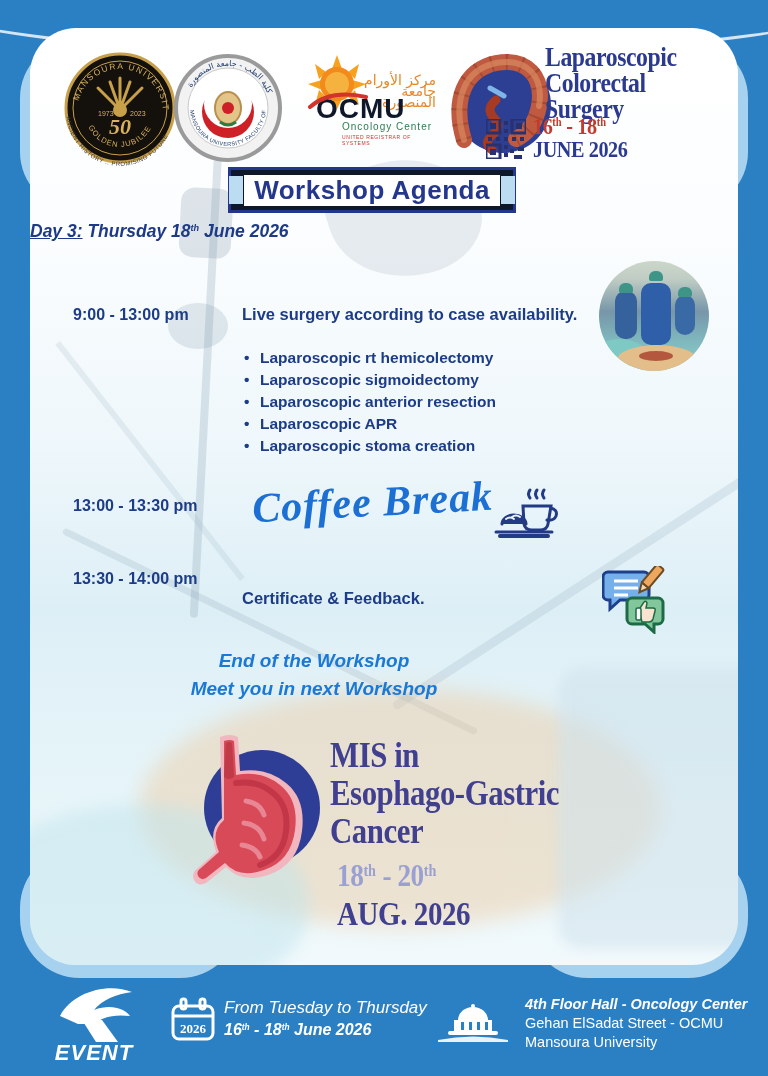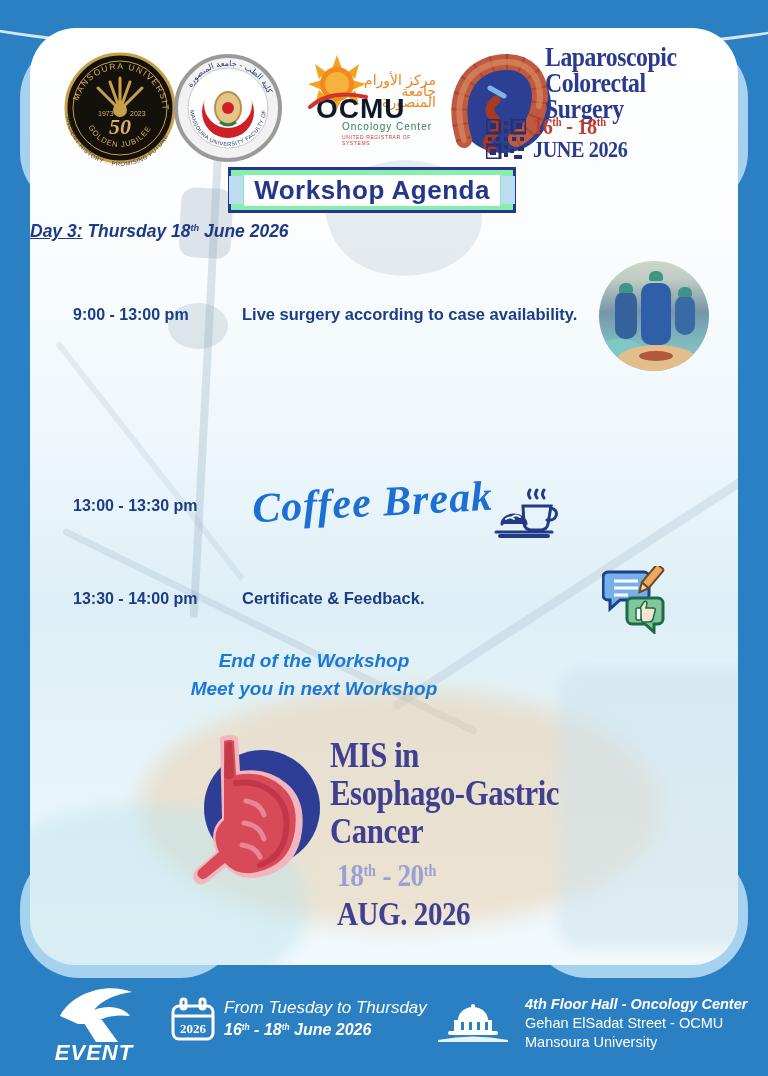--- a/index.html
+++ b/index.html
@@ -33,21 +33,21 @@
           transform:scaleX(.88);transform-origin:left top;white-space:nowrap;}
   sup{font-size:.52em;vertical-align:.65em;letter-spacing:0;}
 
   
   .event-title{font-size:27px;line-height:26px;color:#2b3a8f;}
   .event-dates{font-size:23px;color:#c23b2e;}
   .event-month{font-size:23px;color:#2b3a8f;}
   .colon-circle{left:455px;top:57px;width:96px;height:96px;border-radius:50%;background:#2c3f92;}
 
   
-  .agenda-box{left:228px;top:167px;width:282px;height:40px;background:#86efac;border:3px solid #24378c;
+  .agenda-box{left:228px;top:167px;width:282px;height:40px;background:#0f172a;border:3px solid #24378c;
               display:flex;align-items:center;justify-content:center;}
   .agenda-box:before,.agenda-box:after{content:"";position:absolute;top:6px;bottom:6px;width:14px;background:#bcdcf2;}
   .agenda-box:before{left:-2px;}
   .agenda-box:after{right:-2px;}
   .agenda-title{position:relative;font-size:26px;font-weight:bold;color:#24378c;letter-spacing:.5px;z-index:1;background:#fff;padding:0 10px;}
   .day-line{left:30px;top:221px;width:708px;text-align:left;font-size:17.5px;font-weight:bold;font-style:italic;color:#1e3a86;}
   .day-label{text-decoration:underline;}
 
   .time{font-size:16px;font-weight:bold;color:#1d3c87;white-space:nowrap;}
   .sess-title{font-size:16.5px;font-weight:bold;color:#1d3c87;white-space:nowrap;}
@@ -216,20 +216,27 @@
 
   <div class="abs agenda-box">
     <span class="agenda-title">Workshop Agenda</span>
   </div>
   <div class="abs day-line">
     <span class="day-label">Day 3:</span><span> Thursday 18</span><sup>th</sup><span> June 2026</span>
   </div>
 
   <div class="abs time" style="left:73px;top:306px">9:00 - 13:00 pm</div>
   <div class="abs sess-title" style="left:242px;top:305px">Live surgery according to case availability.</div>
+  <ul class="abs bullets">
+    <li>Laparoscopic rt hemicolectomy</li>
+    <li>Laparoscopic sigmoidectomy</li>
+    <li>Laparoscopic anterior resection</li>
+    <li>Laparoscopic APR</li>
+    <li>Laparoscopic stoma creation</li>
+  </ul>
   <div class="abs photo">
     <div class="drp"></div>
     <div class="fig fig-l"></div>
       <div class="fig fig-c"></div>
       <div class="fig fig-r"></div>
     <div class="cap cap-l"></div>
       <div class="cap cap-c"></div>
       <div class="cap cap-r"></div>
     <div class="tanfield"></div>
       <div class="wound"></div>
@@ -240,21 +247,21 @@
   <svg class="abs" style="left:490px;top:486px" width="68" height="58" viewBox="0 0 68 58" fill="none" stroke="#233a85" stroke-width="3" stroke-linecap="round">
     <path d="M40,12 q-3,-4 0,-8 M47,12 q-3,-4 0,-8 M54,12 q-3,-4 0,-8"></path>
     <path d="M33,20 h28 l-3,18 q-1,6 -8,6 h-8 q-7,0 -8,-6 Z"></path>
     <path d="M61,22 q7,2 5,8 q-2,5 -9,4"></path>
     <path d="M12,38 a12,9 0 0 1 24,0" fill="#233a85"></path>
     <path d="M16,33 q4,-3 8,0 M22,31 q4,-3 8,0" stroke="#e8f2f8" stroke-width="2"></path>
     <path d="M6,46 h56"></path>
     <path d="M10,50 h48" stroke-width="4"></path>
   </svg>
 
-  <div class="abs time" style="left:73px;top:590px">13:30 - 14:00 pm</div>
+  <div class="abs time" style="left:73px;top:570px">13:30 - 14:00 pm</div>
   <div class="abs sess-title" style="left:242px;top:589px">Certificate &amp; Feedback.</div>
   <svg class="abs" style="left:602px;top:566px" width="64" height="68" viewBox="0 0 64 68">
     <path d="M6,6 h36 a5,5 0 0 1 5,5 v18 a5,5 0 0 1 -5,5 h-24 l-10,9 v-9 h-2 a5,5 0 0 1 -5,-5 v-18 a5,5 0 0 1 5,-5 Z" fill="#76b0ea" stroke="#1d3f8c" stroke-width="3"></path>
     <path d="M12,15 h24 M12,22 h24 M12,29 h14" stroke="#ffffff" stroke-width="3"></path>
     <g transform="rotate(40 50 12)">
       <rect x="45" y="-2" width="9" height="24" rx="2" fill="#eda75f" stroke="#6b4a21" stroke-width="2"></rect>
       <polygon points="45,22 54,22 49.5,31" fill="#f3d9b2" stroke="#6b4a21" stroke-width="2"></polygon>
     </g>
     <path d="M30,32 h26 a5,5 0 0 1 5,5 v16 a5,5 0 0 1 -5,5 h-4 v8 l-9,-8 h-13 a5,5 0 0 1 -5,-5 v-16 a5,5 0 0 1 5,-5 Z" fill="#82c79c" stroke="#1d6b46" stroke-width="3"></path>
     <path d="M38,48 v-6 l4,-6 q2,-2 3,1 l-1,5 h7 q3,0 2,3 l-2,8 q-1,3 -4,3 h-7 Z" fill="#f7e3cf" stroke="#1d6b46" stroke-width="1.5"></path>

